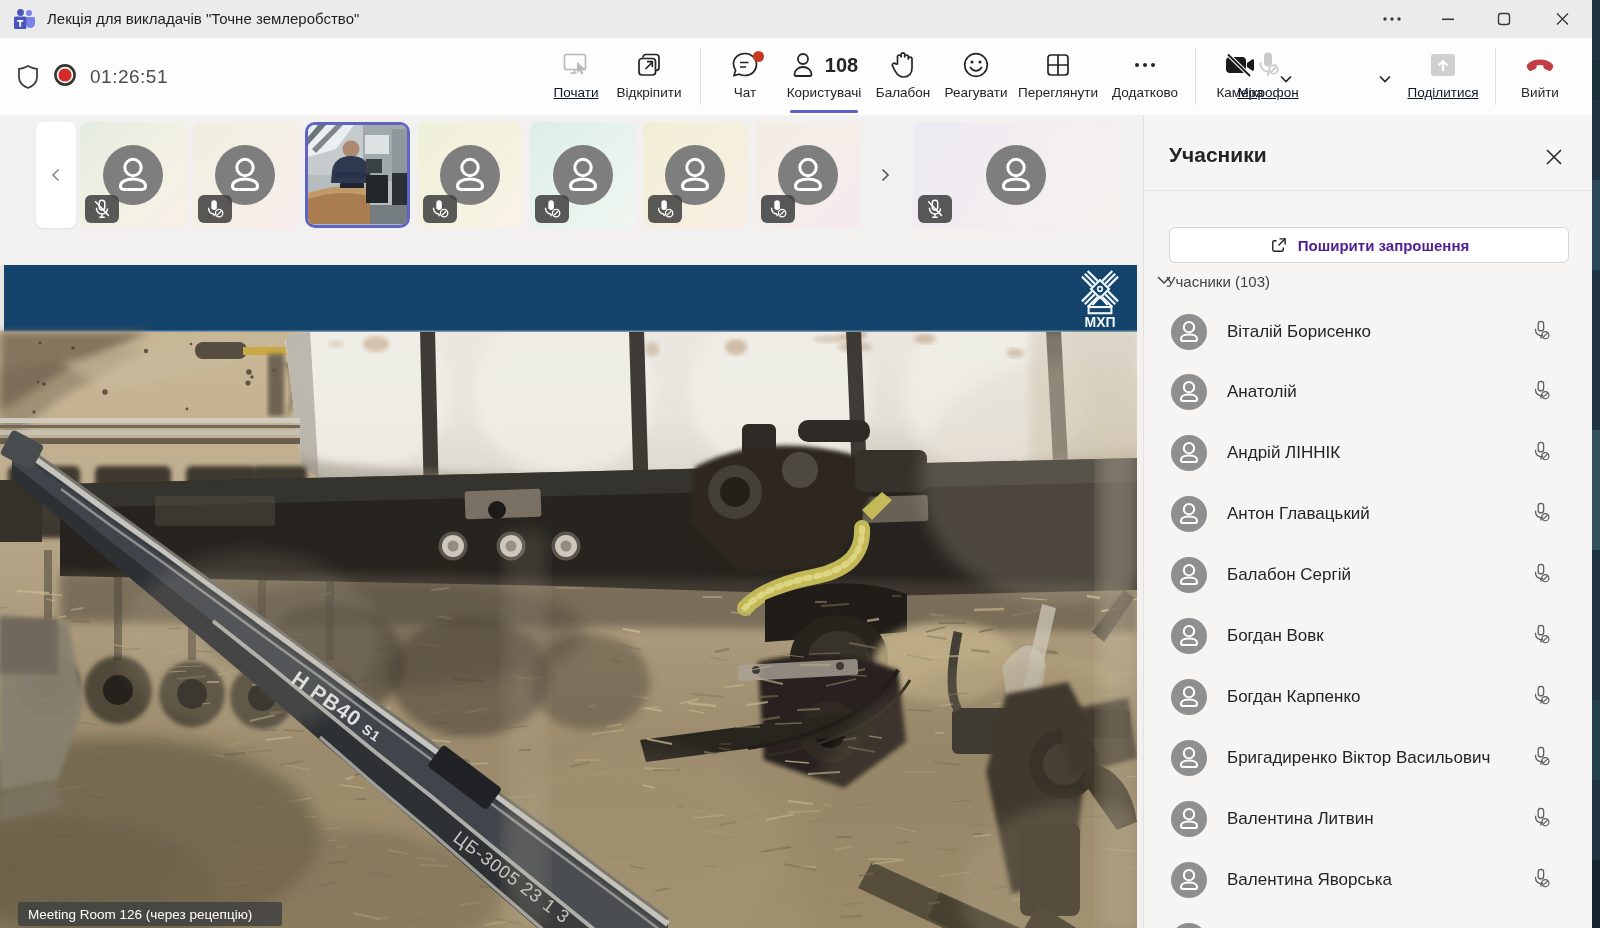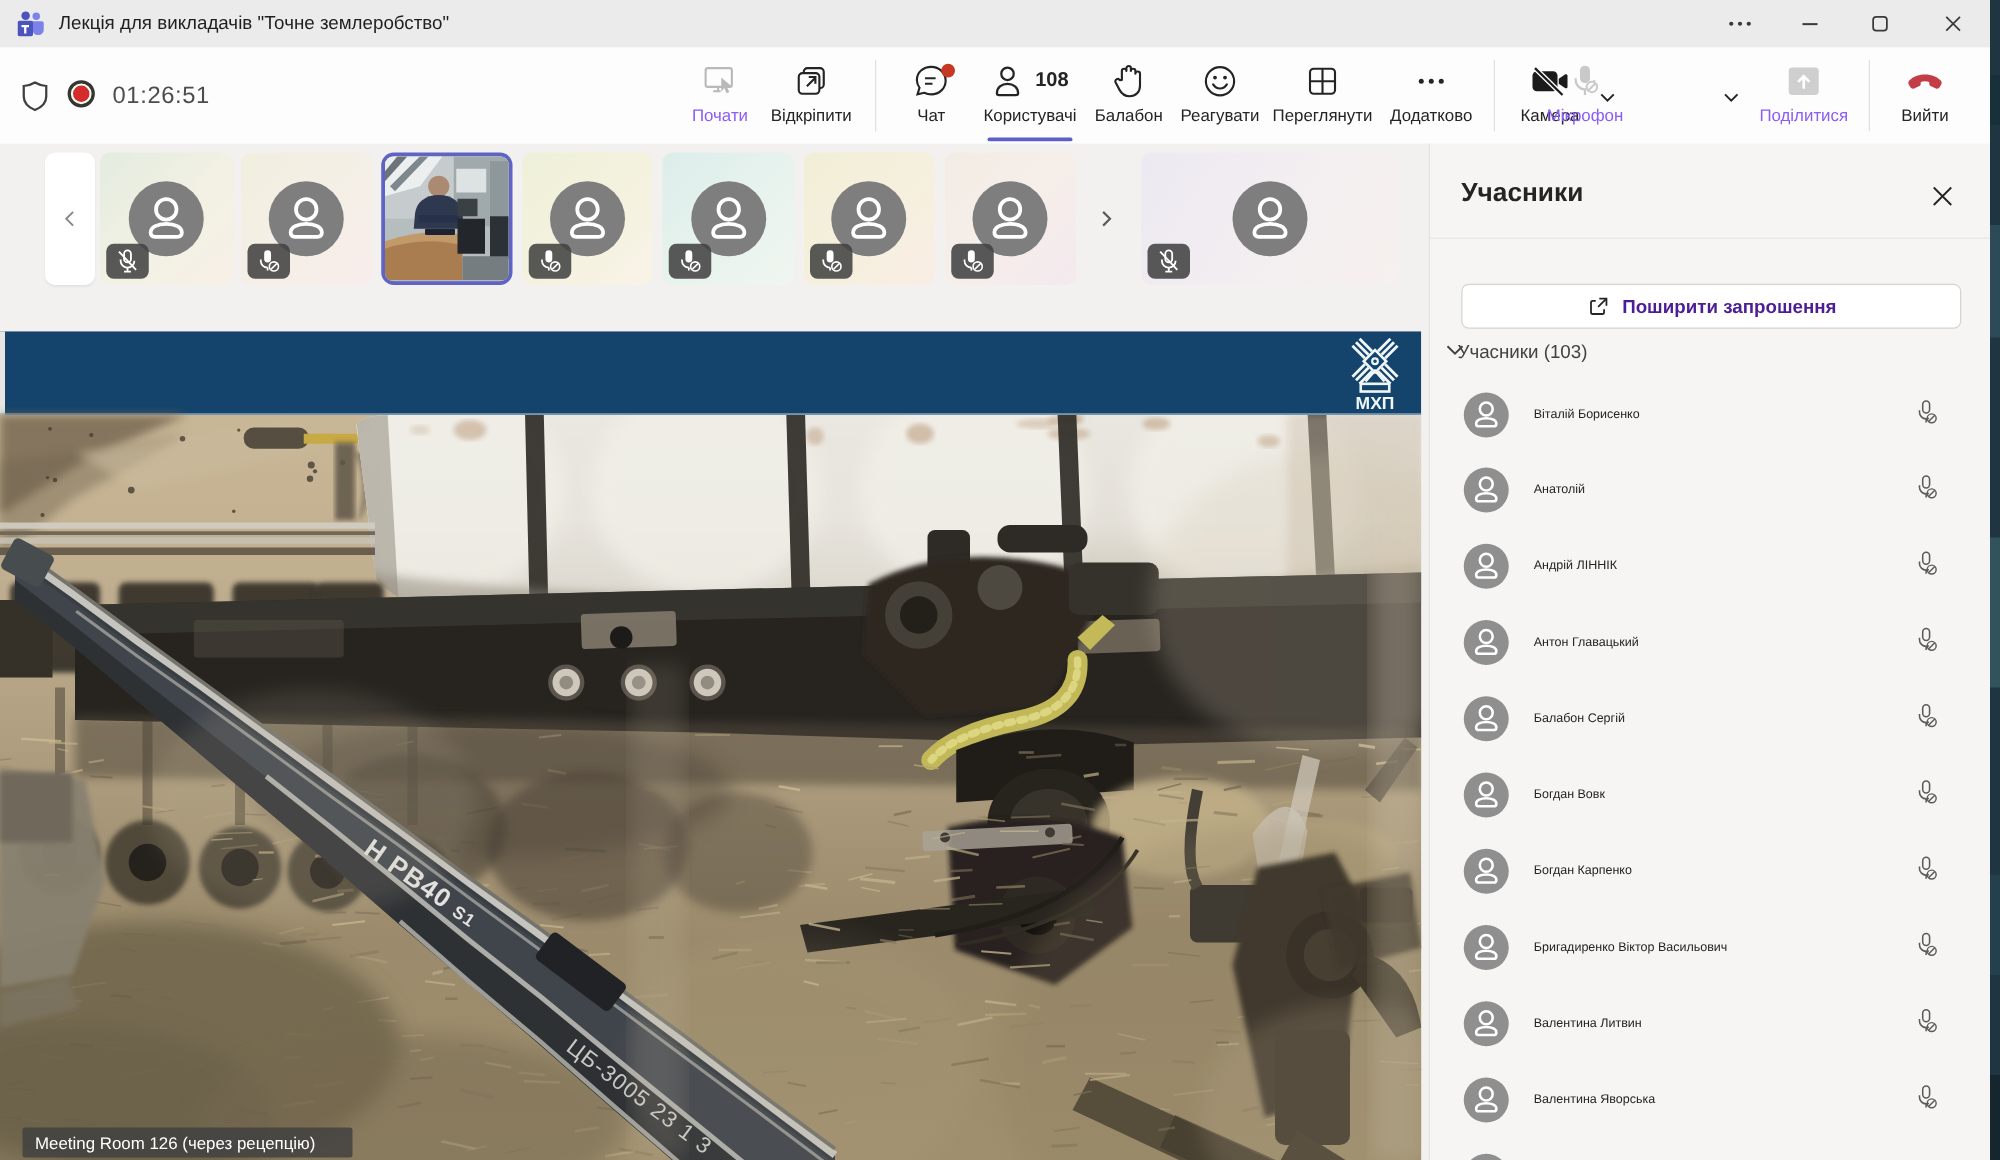--- a/index.html
+++ b/index.html
@@ -5,33 +5,33 @@
   html,body{margin:0;padding:0;}
   body{width:1600px;height:928px;overflow:hidden;font-family:"Liberation Sans",sans-serif;background:#f2f1f0;position:relative;}
   .abs{position:absolute;}
   #titlebar{left:0;top:0;width:1592px;height:38px;background:#ebebeb;}
   #titlebar .title{position:absolute;left:47px;top:10px;font-size:15px;color:#1f1f1f;}
   #winctl{position:absolute;top:0;right:0;height:38px;display:flex;align-items:center;}
   #toolbar{left:0;top:38px;width:1592px;height:77px;background:#fdfdfd;}
   .tbtn{position:absolute;top:8px;text-align:center;}
   .tbtn .ic{height:38px;display:flex;align-items:center;justify-content:center;}
   .tbtn .lb{font-size:13.5px;color:#242424;margin-top:1px;white-space:nowrap;}
-  .gray .lb{color:#8b5cf6;}
+  .gray .lb{color:#0f172a;text-decoration:underline;}
   .tdiv{position:absolute;top:10px;width:1px;height:57px;background:#e0e0e0;}
   #strip{left:0;top:115px;width:1143px;height:150px;background:#f2f1f0;}
   .tile{position:absolute;top:7px;height:106px;border-radius:8px;overflow:hidden;}
   .avatar-c{position:absolute;left:50%;top:50%;transform:translate(-50%,-50%);width:60px;height:60px;border-radius:50%;background:#7e7e7e;display:flex;align-items:center;justify-content:center;}
   .badge{position:absolute;left:5px;bottom:5px;width:34px;height:28px;border-radius:6px;background:rgba(66,66,66,.88);display:flex;align-items:center;justify-content:center;}
   #video{left:0;top:265px;width:1137px;height:663px;}
   #panel{left:1143px;top:115px;width:449px;height:813px;background:#f6f5f4;border-left:1px solid #e3e2e1;box-sizing:border-box;}
   #panel h2{margin:0;position:absolute;left:25px;top:28px;font-size:21px;font-weight:bold;color:#242424;}
   #inviteBtn{position:absolute;left:25px;top:112px;width:398px;height:34px;background:#fff;border:1px solid #d4d4d4;border-radius:6px;display:flex;align-items:center;justify-content:center;font-size:15px;color:#4c1d95;font-weight:bold;}
   .prow{position:absolute;left:0;width:449px;height:61px;}
   .prow .pav{position:absolute;left:27px;top:50%;margin-top:-18px;width:36px;height:36px;border-radius:50%;background:#8f8f8f;display:flex;align-items:center;justify-content:center;}
-  .prow .pname{position:absolute;left:83px;top:50%;transform:translateY(-50%);font-size:10px;color:#242424;white-space:nowrap;}
+  .prow .pname{position:absolute;left:83px;top:50%;transform:translateY(-50%);font-size:17px;color:#242424;white-space:nowrap;}
   .prow .pmic{position:absolute;right:42px;top:50%;transform:translateY(-50%);}
   #wall{left:1592px;top:0;width:8px;height:928px;background:linear-gradient(180deg,#2a4350,#1d3340 30%,#27414d 60%,#17252e);}
 </style>
 </head>
 <body>
 <div class="abs" id="titlebar">
   <svg class="abs" style="left:14px;top:8px" width="22" height="22" viewBox="0 0 22 22">
     <circle cx="15" cy="5" r="3" fill="#7b83eb"></circle>
     <path d="M10.5 9h9c.8 0 1.5.7 1.5 1.5v5c0 2.5-2 4.5-4.5 4.5S12 18 12 15.5V10z" fill="#7b83eb"></path>
     <circle cx="6.5" cy="4.5" r="3.4" fill="#4b53bc"></circle>
@@ -97,21 +97,21 @@
         <div style="position:absolute;left:50%;margin-left:8px;top:5px;width:11px;height:11px;border-radius:50%;background:#c4391f"></div>
       </div>
       <div class="lb">Чат</div>
     </div>
 <div class="tbtn" style="left:779px;width:90px">
   <div class="ic" style="position:relative">
         <svg width="30" height="30" viewBox="0 0 30 30">
 <circle cx="13" cy="9" r="5" fill="none" stroke="#242424" stroke-width="1.8"></circle>
 <path d="M4.5 24.5c0-4.4 3.8-7.5 8.5-7.5s8.5 3.1 8.5 7.5c0 1.2-1 1.5-1.8 1.5H6.3c-.8 0-1.8-.3-1.8-1.5z" fill="none" stroke="#242424" stroke-width="1.8"></path>
         </svg>
-        <div style="font-size:16px;font-weight:bold;color:#242424;margin-left:5px">108</div>
+        <div style="font-size:20px;font-weight:bold;color:#242424;margin-left:5px">108</div>
       </div>
   <div class="lb">Користувачі</div>
   <div style="position:absolute;left:11px;right:11px;top:64px;height:3px;border-radius:2px;background:#5b5fc7"></div>
     </div>
 <div class="tbtn" style="left:858px;width:90px">
   <div class="ic">
         <svg width="28" height="30" viewBox="0 0 28 30">
 <path d="M8.5 14V6.8c0-1 .8-1.8 1.8-1.8s1.8.8 1.8 1.8V4.6c0-1 .8-1.8 1.8-1.8s1.8.8 1.8 1.8v2.2c0-1 .8-1.8 1.8-1.8s1.8.8 1.8 1.8V9c0-1 .8-1.8 1.8-1.8S23 8 23 9v9.5c0 5-3.4 8.5-8.3 8.5-4 0-6.2-1.6-8.2-5.3-1.1-2-2.2-4.3-3-5.8-.5-.9-.2-1.9.7-2.4.8-.5 2-.4 2.7.6z" fill="none" stroke="#242424" stroke-width="1.7" stroke-linejoin="round"></path>
         </svg>
       </div>

